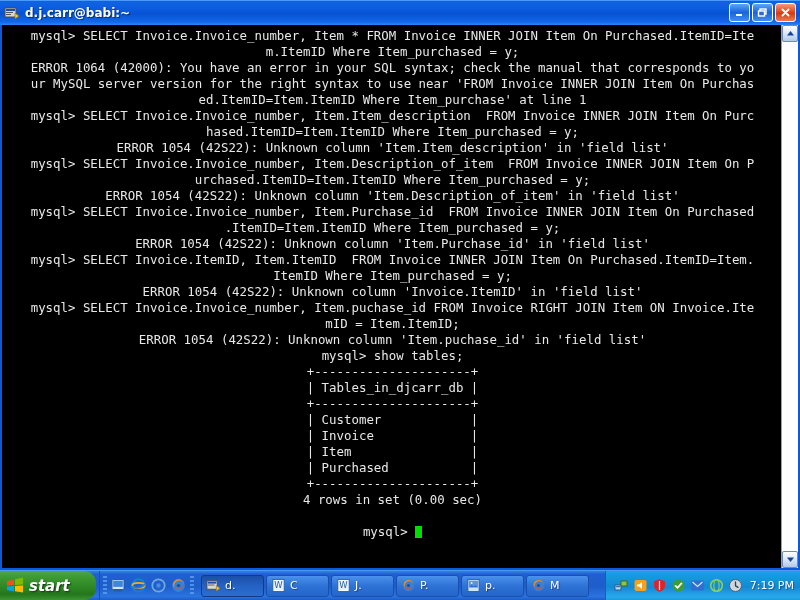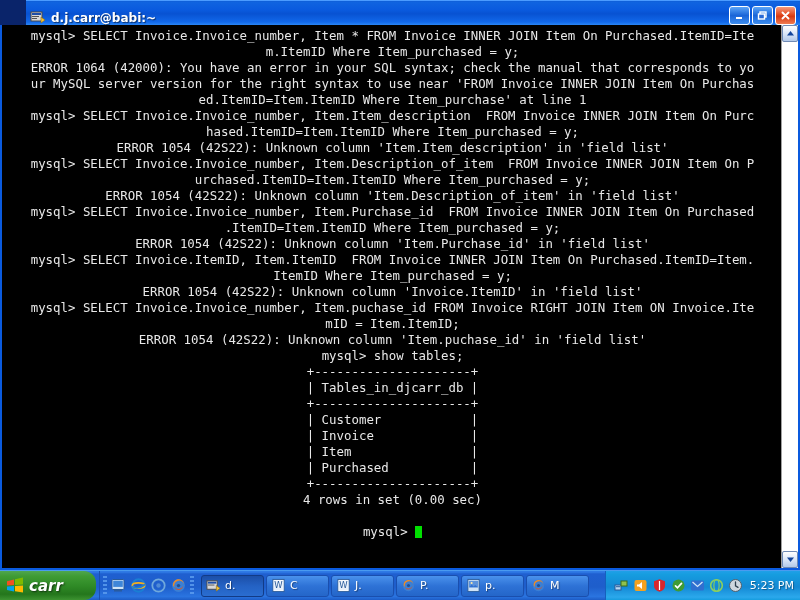--- a/index.html
+++ b/index.html
@@ -21,24 +21,23 @@
     background: #0a246a;
     display: flex;
     flex-direction: column;
   }
 
   #titlebar {
     height: 25px;
     background: linear-gradient(to bottom,
         #0b54c8 0%, #1064e0 8%, #0a5ade 40%, #0852d2 55%, #1168ea 88%, #2a86f5 100%);
     display: flex;
-    align-items: flex-end;
+    align-items: center;
     padding: 0 2px 0 4px;
     position: relative;
-    margin-left: 26px;
   }
   #titlebar::after {
     content: "";
     position: absolute;
     left: 0; right: 0; top: 0; height: 1px;
     background: #4b9bff;
   }
 
   .title-icon {
     width: 16px; height: 16px;
@@ -301,21 +300,21 @@
 
 <div id="taskbar">
 
   <div id="start-button">
     <svg class="flag" viewBox="0 0 18 17">
       <path d="M1 4.2 L8 2.4 L8 8.0 L1 8.6 Z" fill="#f25022"></path>
       <path d="M9 2.2 L17 0.6 L17 7.6 L9 8.0 Z" fill="#7fba00"></path>
       <path d="M1 9.4 L8 9.0 L8 14.6 L1 13.0 Z" fill="#00a4ef"></path>
       <path d="M9 8.9 L17 8.6 L17 15.6 L9 14.2 Z" fill="#ffb900"></path>
     </svg>
-    <span id="start-label">carr</span>
+    <span id="start-label">start</span>
   </div>
 
   <div id="quicklaunch">
     <span class="grip"></span>
 
     <svg class="ql-icon" viewBox="0 0 17 17">
       <rect x="2" y="2.5" width="12" height="10" rx="1" fill="#cfe3f7" stroke="#2a5b9a"></rect>
       <rect x="3.2" y="3.7" width="9.6" height="6.2" fill="#3f86d8"></rect>
       <path d="M4 13.8 h8" stroke="#2a5b9a" stroke-width="1.4"></path>
     </svg>
@@ -419,15 +418,15 @@
       <path d="M2.5 4 L7.5 8.4 L12.5 4" stroke="#cfe3f7" stroke-width="1.3" fill="none"></path>
     </svg>
     <svg class="tray-icon" viewBox="0 0 15 15">
       <circle cx="7.5" cy="7.5" r="5.8" fill="none" stroke="#8ccf5e" stroke-width="1.6"></circle>
       <ellipse cx="7.5" cy="7.5" rx="2.6" ry="5.8" fill="none" stroke="#8ccf5e" stroke-width="1.1"></ellipse>
     </svg>
     <svg class="tray-icon" viewBox="0 0 15 15">
       <circle cx="7.5" cy="7.5" r="6" fill="#cfd7de" stroke="#51606d"></circle>
       <path d="M7.5 4 V7.8 L10 9.4" stroke="#30414f" stroke-width="1.3" fill="none" stroke-linecap="round"></path>
     </svg>
-    <span id="clock">5:23 PM</span>
+    <span id="clock">7:19 PM</span>
   </div>
 </div>
 
 </body></html>

